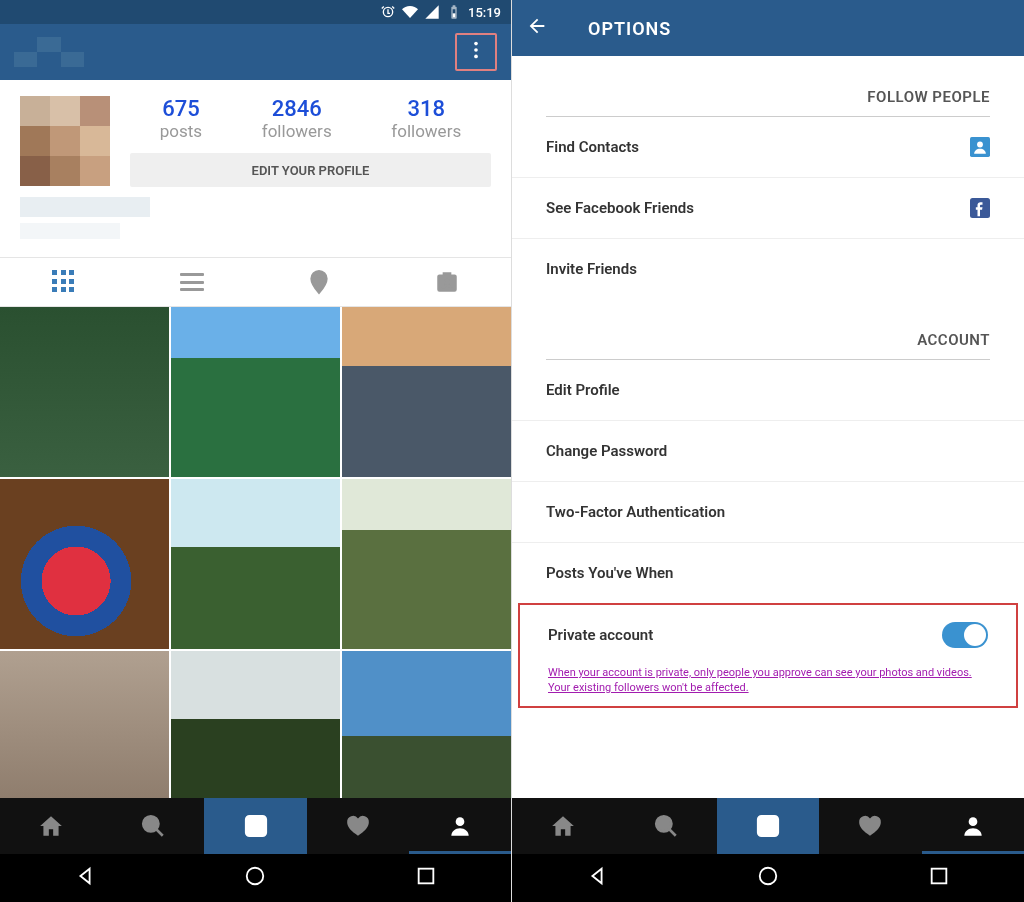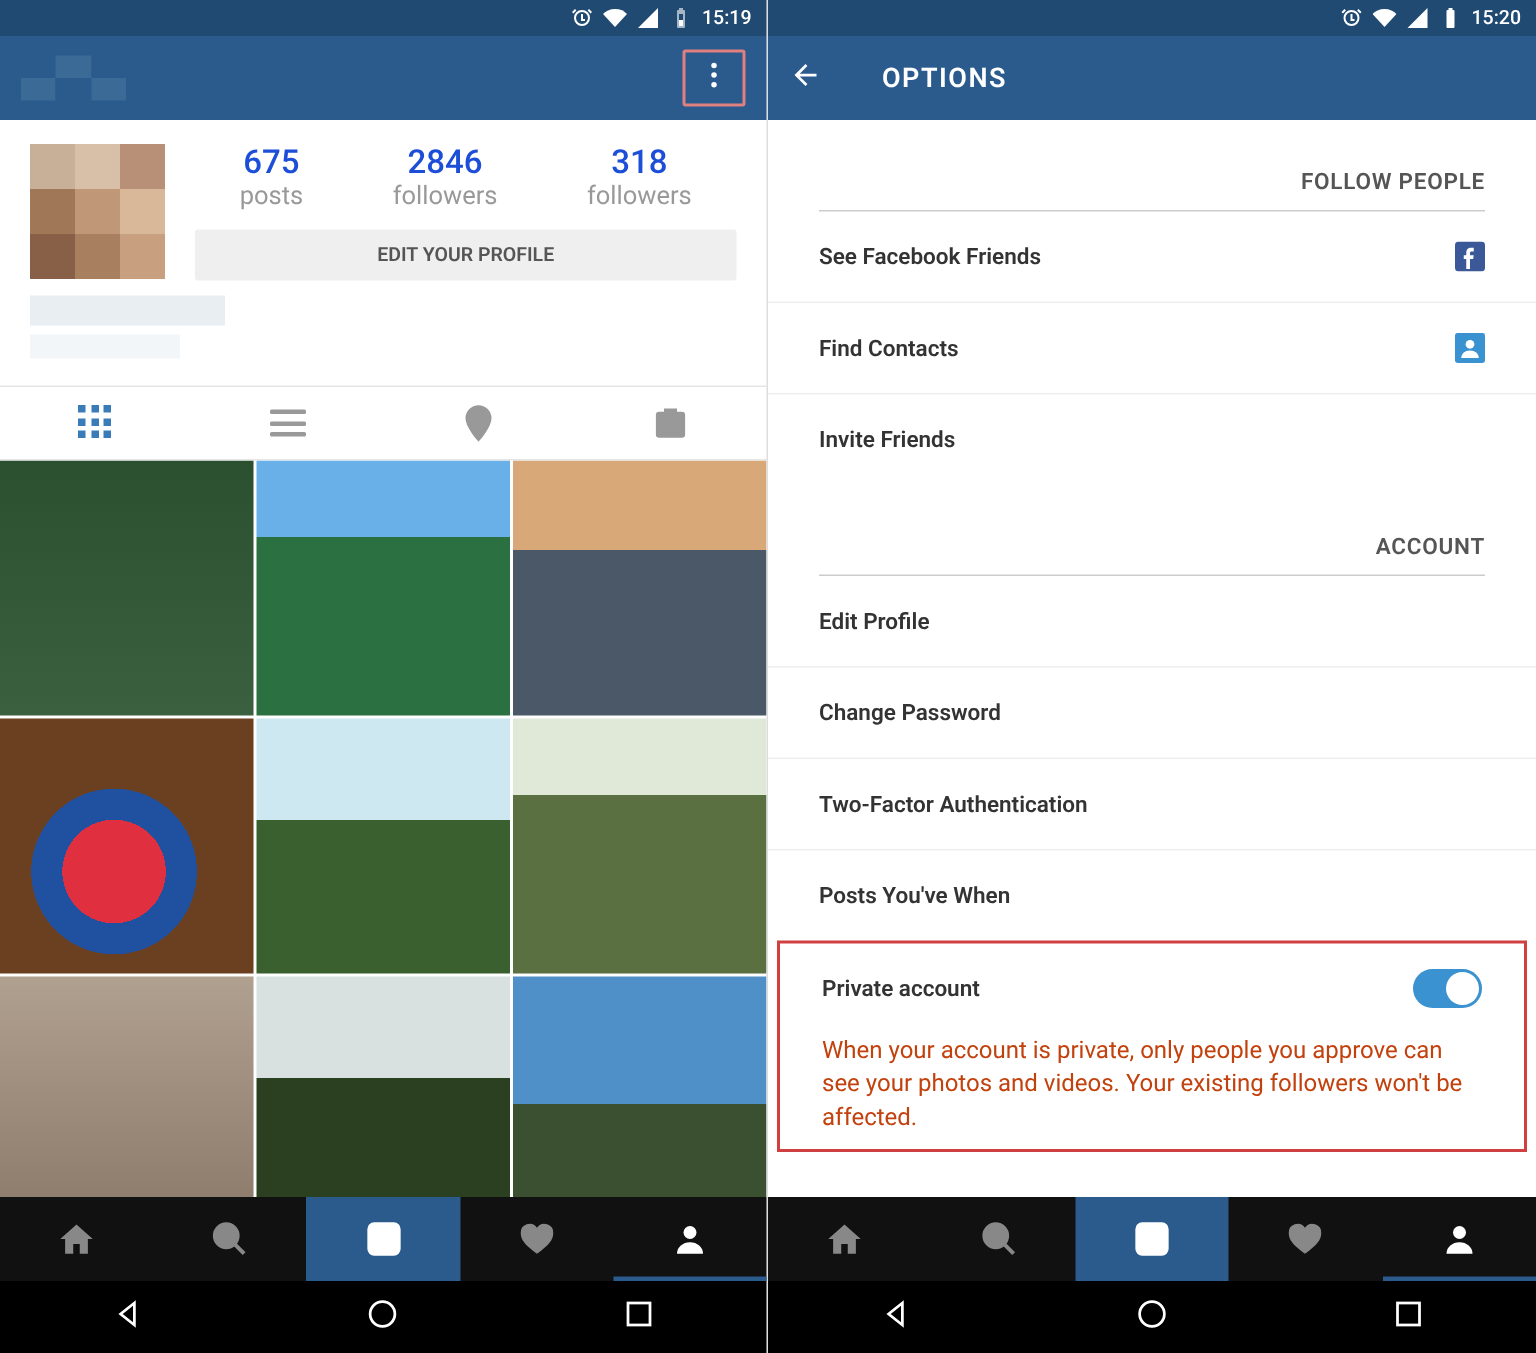--- a/index.html
+++ b/index.html
@@ -53,21 +53,21 @@
 .navbar svg{width:22px;height:22px;fill:none;stroke:#fff;stroke-width:2;}
 
 .options-content{flex:1;overflow-y:auto;padding:20px 0 0 0;}
 .section-title{font-size:15px;font-weight:600;color:#555;padding:12px 34px 10px 34px;letter-spacing:0.5px;text-align:right;}
 .section-underline{height:1px;background:#ccc;margin:0 34px;}
 .option-row{height:60px;padding:0 34px;display:flex;align-items:center;justify-content:space-between;border-bottom:1px solid #eee;}
 .option-row .label{font-size:15px;font-weight:600;color:#333;}
 .option-row svg{width:20px;height:20px;}
 .private-box{border:2px solid #d04040;margin:0 6px 0 6px;padding-bottom:10px;}
 .private-box .option-row{border-bottom:none;padding:0 28px;}
-.private-desc{font-size:16px;color:#c2410c;padding:0 28px;line-height:1.4;}
+.private-desc{font-size:11px;color:#a21caf;padding:0 28px;line-height:1.4;text-decoration:underline;}
 .toggle{width:46px;height:26px;background:#3a92d0;border-radius:13px;position:relative;}
 .toggle::after{content:"";position:absolute;right:2px;top:2px;width:22px;height:22px;background:#fff;border-radius:50%;}
 .username-blur{width:70px;height:30px;display:grid;grid-template-columns:repeat(3,1fr);grid-template-rows:repeat(2,1fr);}
 .username-blur div{background:#3a6a95;}
 .username-blur div:nth-child(odd){background:#2a5b8c;}
 
 .p1{background:linear-gradient(#2a5030,#3a6040);}
 .p2{background:linear-gradient(#6ab0e8 30%,#2a7040 30%);}
 .p3{background:linear-gradient(#d8a878 35%,#4a5868 35%);}
 .p4{background:radial-gradient(circle at 45% 60%,#e03040 0 25%,#2050a0 25% 40%,#6a4020 40%);}
@@ -243,62 +243,47 @@
     <div><svg viewBox="0 0 24 24">
             <circle cx="12" cy="12" r="9"></circle>
           </svg></div>
     <div><svg viewBox="0 0 24 24">
             <rect x="4" y="4" width="16" height="16"></rect>
           </svg></div>
   </div>
 </div>
 
 <div class="phone">
-  <div class="statusbar">
-    <svg viewBox="0 0 24 24">
-          <path d="M12 4a8 8 0 100 16 8 8 0 000-16zm0 14a6 6 0 110-12 6 6 0 010 12zM5 3L2 6l1.4 1.4L6.4 4.4 5 3zm14 0l-1.4 1.4 3 3L22 6l-3-3zM11 8h2v5h-2zm0 5h4v2h-4z"></path>
-        </svg>
-    <svg viewBox="0 0 24 24">
-          <path d="M12 3C7 3 2.7 5 0 8l12 13L24 8c-2.7-3-7-5-12-5z"></path>
-        </svg>
-    <svg viewBox="0 0 24 24">
-          <path d="M2 22L22 2v20z"></path>
-        </svg>
-    <svg viewBox="0 0 24 24">
-          <path d="M15 4h-1V2h-4v2H9a1 1 0 00-1 1v16a1 1 0 001 1h6a1 1 0 001-1V5a1 1 0 00-1-1z"></path>
-        </svg>
-    <span>15:20</span>
-  </div>
 
   <div class="header">
     <div class="back">
       <svg viewBox="0 0 24 24">
             <path d="M20 11H7.8l5.6-5.6L12 4l-8 8 8 8 1.4-1.4L7.8 13H20z"></path>
           </svg>
     </div>
     <div class="title">OPTIONS</div>
   </div>
 
   <div class="options-content">
     <div class="section-title">FOLLOW PEOPLE</div>
     <div class="section-underline"></div>
 
-    <div class="option-row">
-      <span class="label">See Facebook Friends</span>
-      <svg viewBox="0 0 24 24" fill="#3b5998">
-            <rect width="24" height="24" rx="3"></rect>
-            <path fill="#fff" d="M15 8h-2c-.5 0-1 .5-1 1v2h3l-.5 3H12v8H9v-8H7v-3h2V8.5C9 6.5 10.5 5 12.5 5H15z"></path>
-          </svg>
-    </div>
     <div class="option-row">
       <span class="label">Find Contacts</span>
       <svg viewBox="0 0 24 24" fill="#3a92d0">
             <rect width="24" height="24" rx="2"></rect>
             <circle cx="12" cy="9" r="3.5" fill="#fff"></circle>
             <path fill="#fff" d="M5 20c0-3.5 3-6 7-6s7 2.5 7 6z"></path>
+          </svg>
+    </div>
+    <div class="option-row">
+      <span class="label">See Facebook Friends</span>
+      <svg viewBox="0 0 24 24" fill="#3b5998">
+            <rect width="24" height="24" rx="3"></rect>
+            <path fill="#fff" d="M15 8h-2c-.5 0-1 .5-1 1v2h3l-.5 3H12v8H9v-8H7v-3h2V8.5C9 6.5 10.5 5 12.5 5H15z"></path>
           </svg>
     </div>
     <div class="option-row" style="border-bottom:none;">
       <span class="label">Invite Friends</span>
     </div>
 
     <div class="section-title" style="margin-top:20px">ACCOUNT</div>
     <div class="section-underline"></div>
 
     <div class="option-row">

